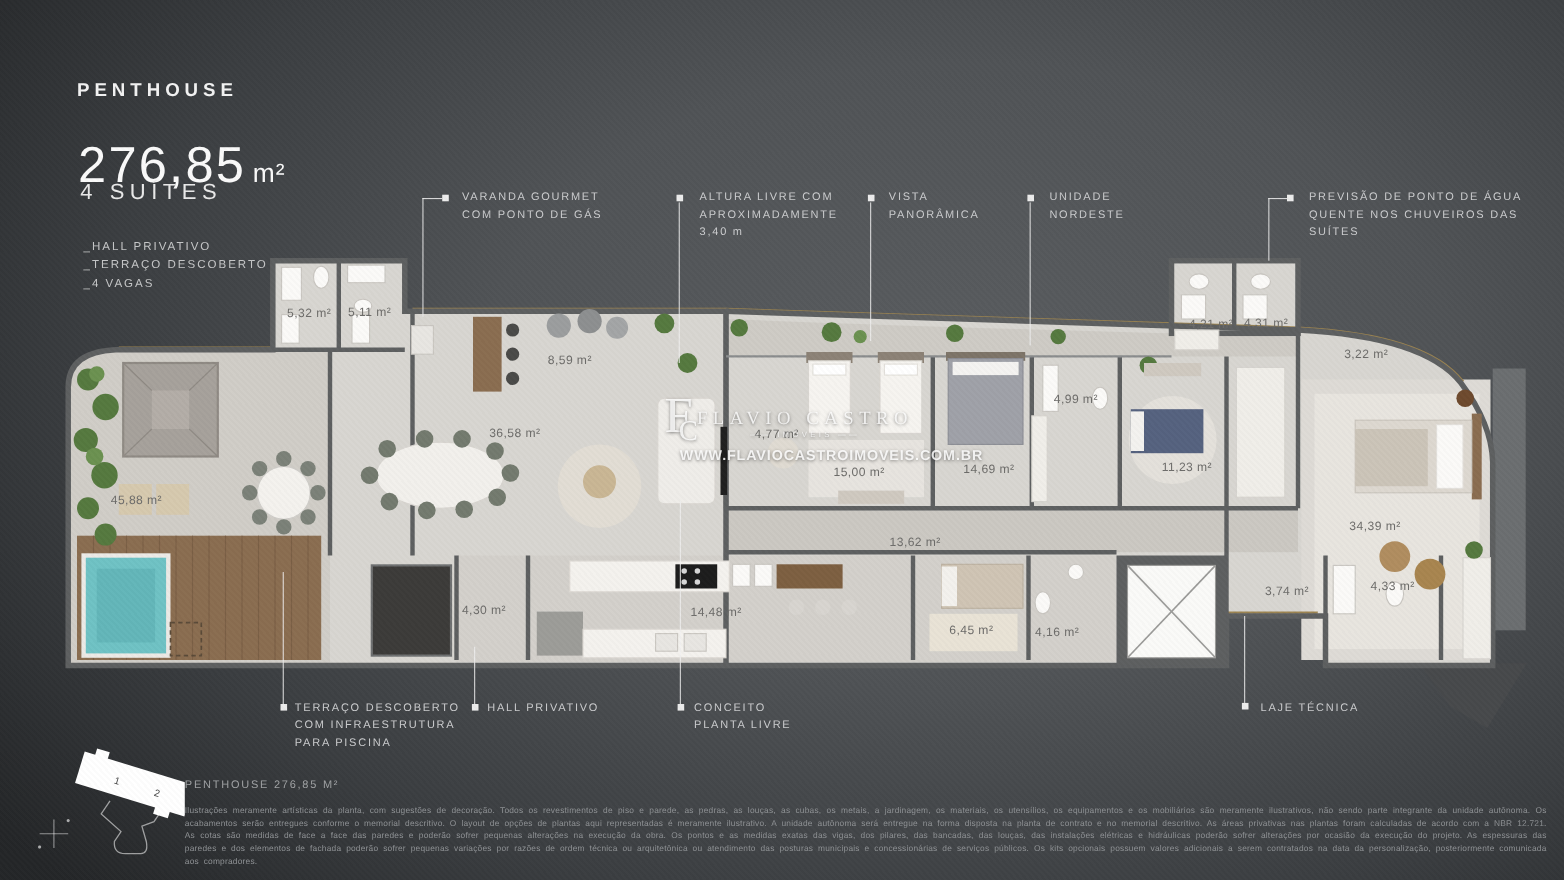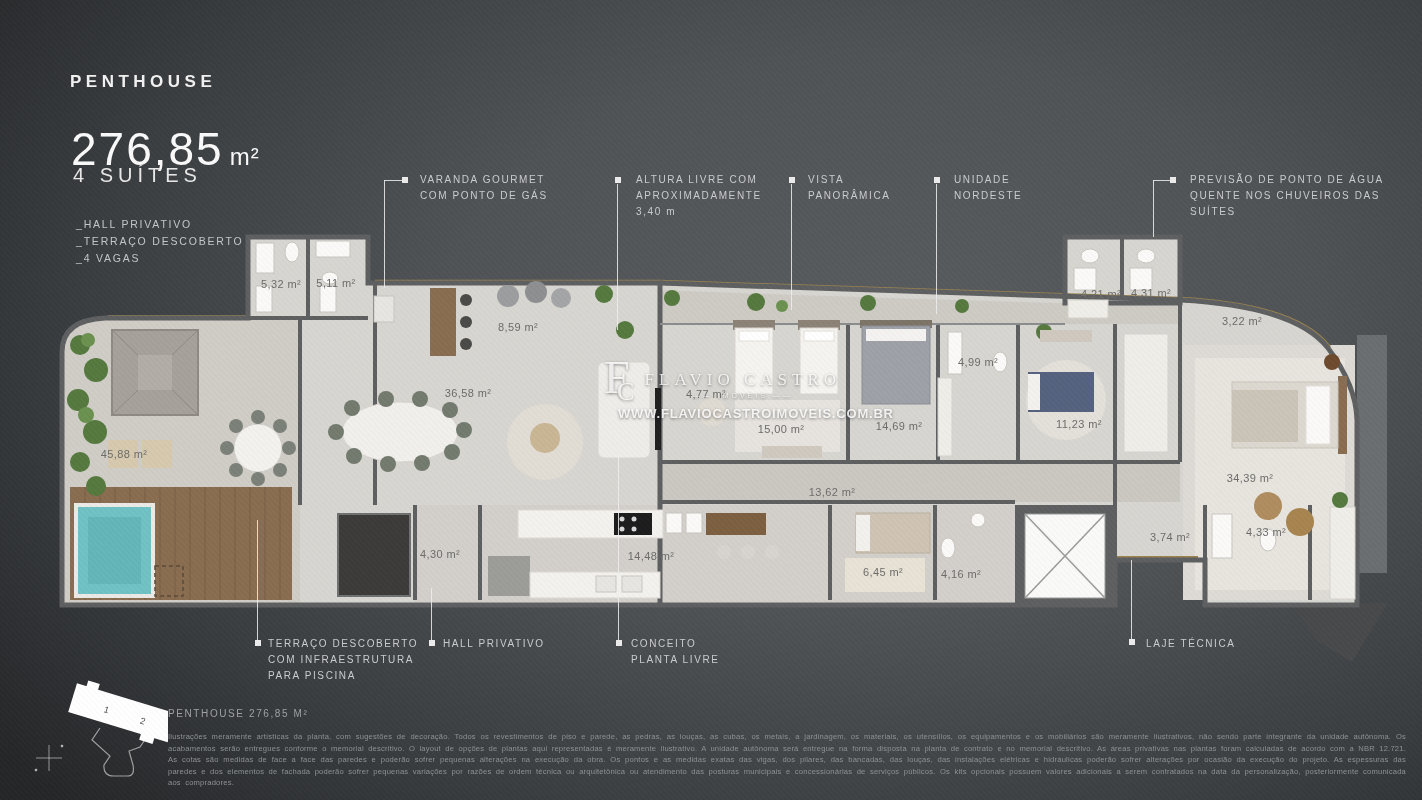--- a/index.html
+++ b/index.html
@@ -23,21 +23,21 @@
   
   .co{position:absolute;color:#cbccce;font-size:10px;letter-spacing:1.6px;line-height:16px;white-space:nowrap;}
   .marker{position:absolute;width:6px;height:6px;background:#ececec;}
   .leader-v{position:absolute;width:1px;background:rgba(240,240,240,0.85);}
   .leader-h{position:absolute;height:1px;background:rgba(240,240,240,0.85);}
   
   .wm{position:absolute;left:604px;top:358px;width:215px;color:rgba(255,255,255,0.82);
       text-shadow:0 1px 3px rgba(0,0,0,0.45);display:flex;align-items:flex-start;z-index:5;}
   .wm-mono{font-family:"Liberation Serif", serif;font-size:46px;line-height:40px;font-weight:400;position:relative;width:38px;}
   .wm-mono .c2{position:absolute;left:13px;top:14px;font-size:26px;}
-  .wm-right{margin-left:15px;padding-top:12px;}
+  .wm-right{margin-left:4px;padding-top:12px;}
   .wm-name{font-family:"Liberation Serif", serif;font-size:17px;letter-spacing:5px;white-space:nowrap;}
   .wm-div{font-size:7px;letter-spacing:3px;text-align:center;margin-top:2px;color:rgba(255,255,255,0.75);}
   .wm-div:before{content:"—— ";} .wm-div:after{content:" ——";}
   .wm-url{position:absolute;left:14px;top:48px;font-size:13px;font-weight:700;letter-spacing:0.8px;
           color:rgba(255,255,255,0.85);white-space:nowrap;}
   
   .plan{position:absolute;left:0;top:0;}
   .room-label{font-family:"Liberation Sans",sans-serif;font-size:11px;fill:#6d6c6a;letter-spacing:0.4px;}
   
   .keyplan{position:absolute;left:28px;top:666px;}

